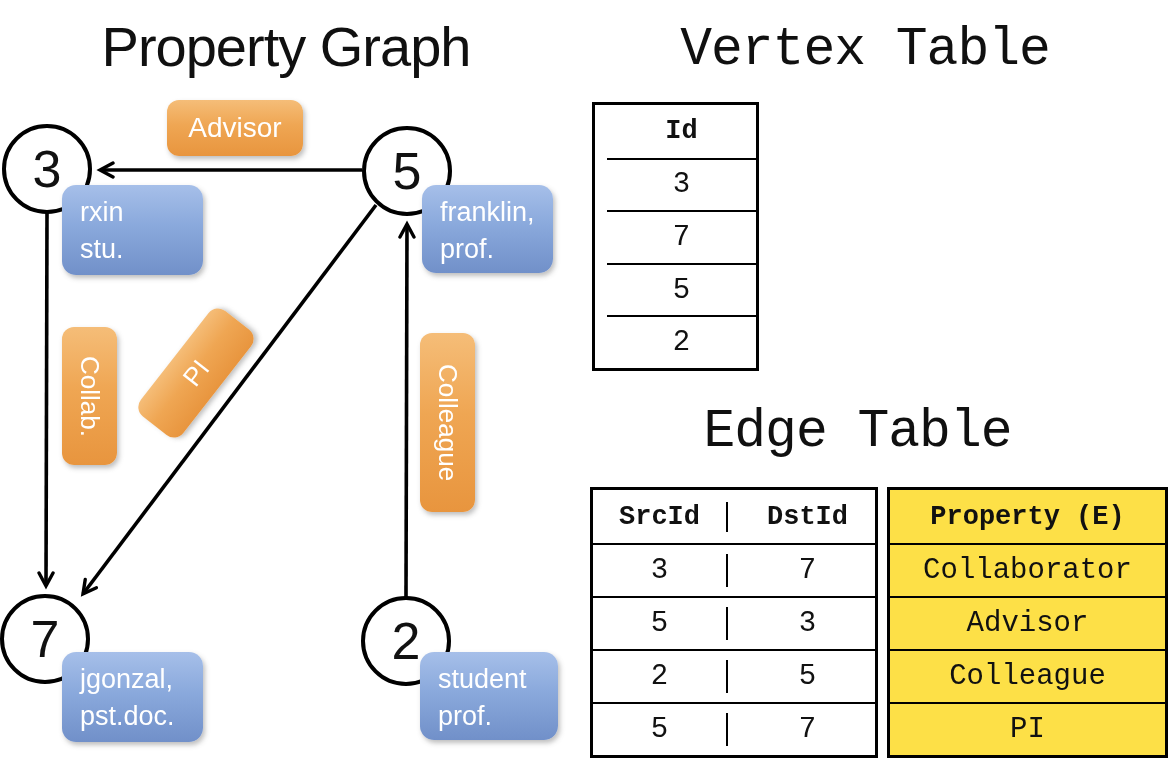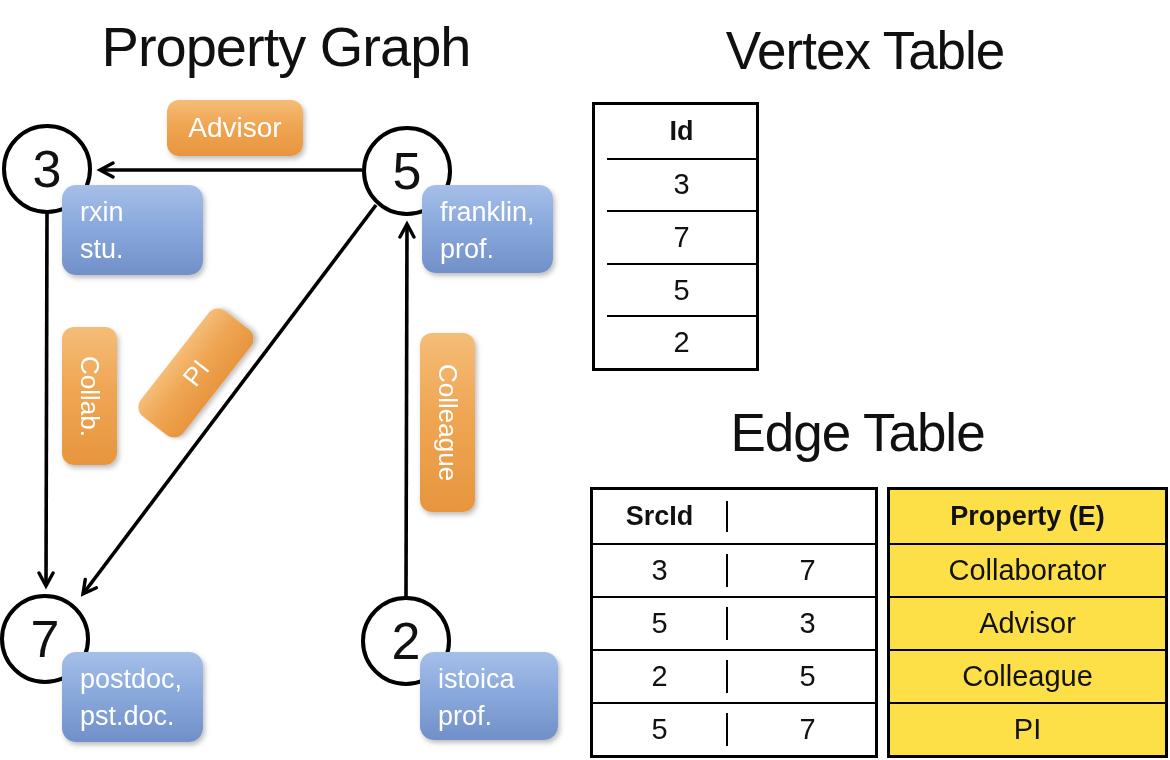--- a/index.html
+++ b/index.html
@@ -90,52 +90,53 @@
 
     <div class="abs vlabel" style="left:62px;top:185px;width:141px;height:90px;">
       <div>rxin</div>
       <div>stu.</div>
     </div>
     <div class="abs vlabel" style="left:422px;top:185px;width:131px;height:88px;">
       <div>franklin,</div>
       <div>prof.</div>
     </div>
     <div class="abs vlabel" style="left:62px;top:652px;width:141px;height:90px;">
-      <div>postdoc,</div>
+      <div>jgonzal,</div>
       <div>pst.doc.</div>
     </div>
     <div class="abs vlabel" style="left:420px;top:652px;width:138px;height:88px;">
-      <div>istoica</div>
+      <div>student</div>
       <div>prof.</div>
     </div>
 
     <div class="abs pill" style="left:167px;top:100px;width:136px;height:56px;">Advisor</div>
     <div class="abs pill pill-v" style="left:62px;top:327px;width:55px;height:138px;font-size:26px;">Collab.</div>
     <div class="abs pill" style="left:129px;top:346px;width:134px;height:54px;transform:rotate(-52deg);font-size:26px;">PI</div>
     <div class="abs pill pill-v" style="left:420px;top:333px;width:55px;height:179px;font-size:26px;">Colleague</div>
   </div>
 
-  <div class="abs" style="left:585px;top:0;width:585px;height:760px;">
+  <div class="abs" style="left:585px;top:0;width:585px;height:760px;font-family:Liberation Mono, monospace;">
 
     <div class="abs big-title" style="left:0;top:20px;width:560px;">Vertex Table</div>
 
     <div class="tbox" style="left:7px;top:102px;width:167px;height:269px;padding-left:12px;">
       <div class="trow hdr">Id</div>
       <div class="trow">3</div>
       <div class="trow">7</div>
       <div class="trow">5</div>
       <div class="trow">2</div>
     </div>
 
 
     <div class="abs big-title" style="left:0;top:402px;width:545px;">Edge Table</div>
 
     <div class="tbox" style="left:5px;top:487px;width:288px;height:271px;">
       <div class="trow split" style="justify-content:stretch;padding:0;">
         <div class="cell hdr">SrcId</div>
+        <div class="cell hdr">DstId</div>
       </div>
       <div class="trow split">
         <div class="cell">3</div>
         <div class="cell">7</div>
       </div>
       <div class="trow split">
         <div class="cell">5</div>
         <div class="cell">3</div>
       </div>
       <div class="trow split">

